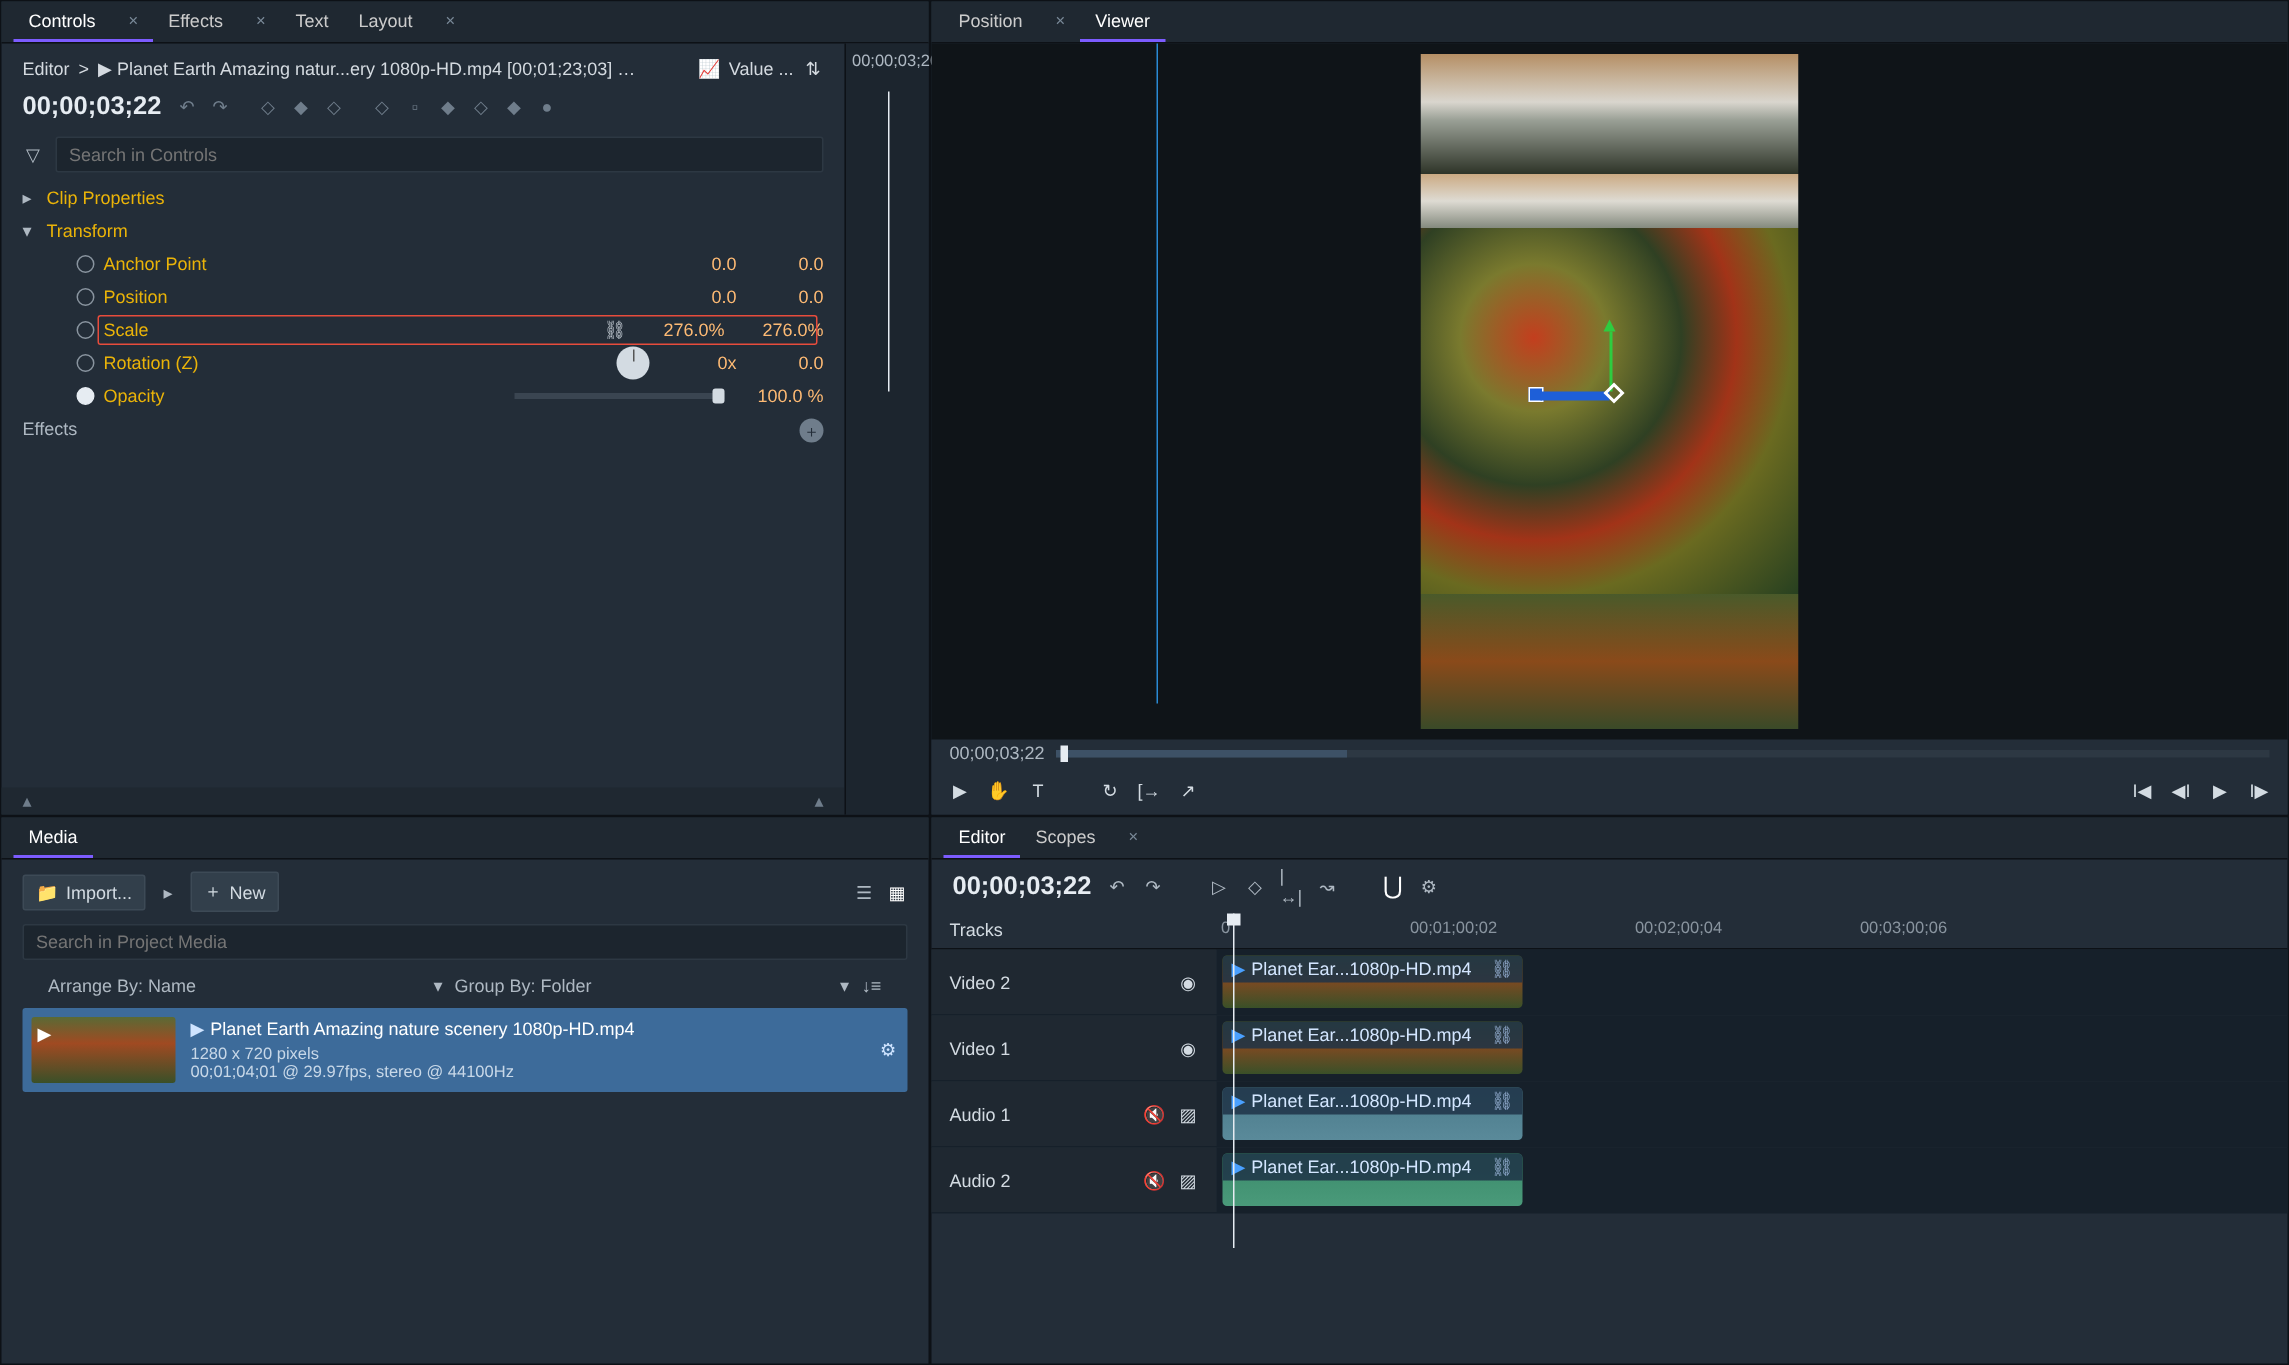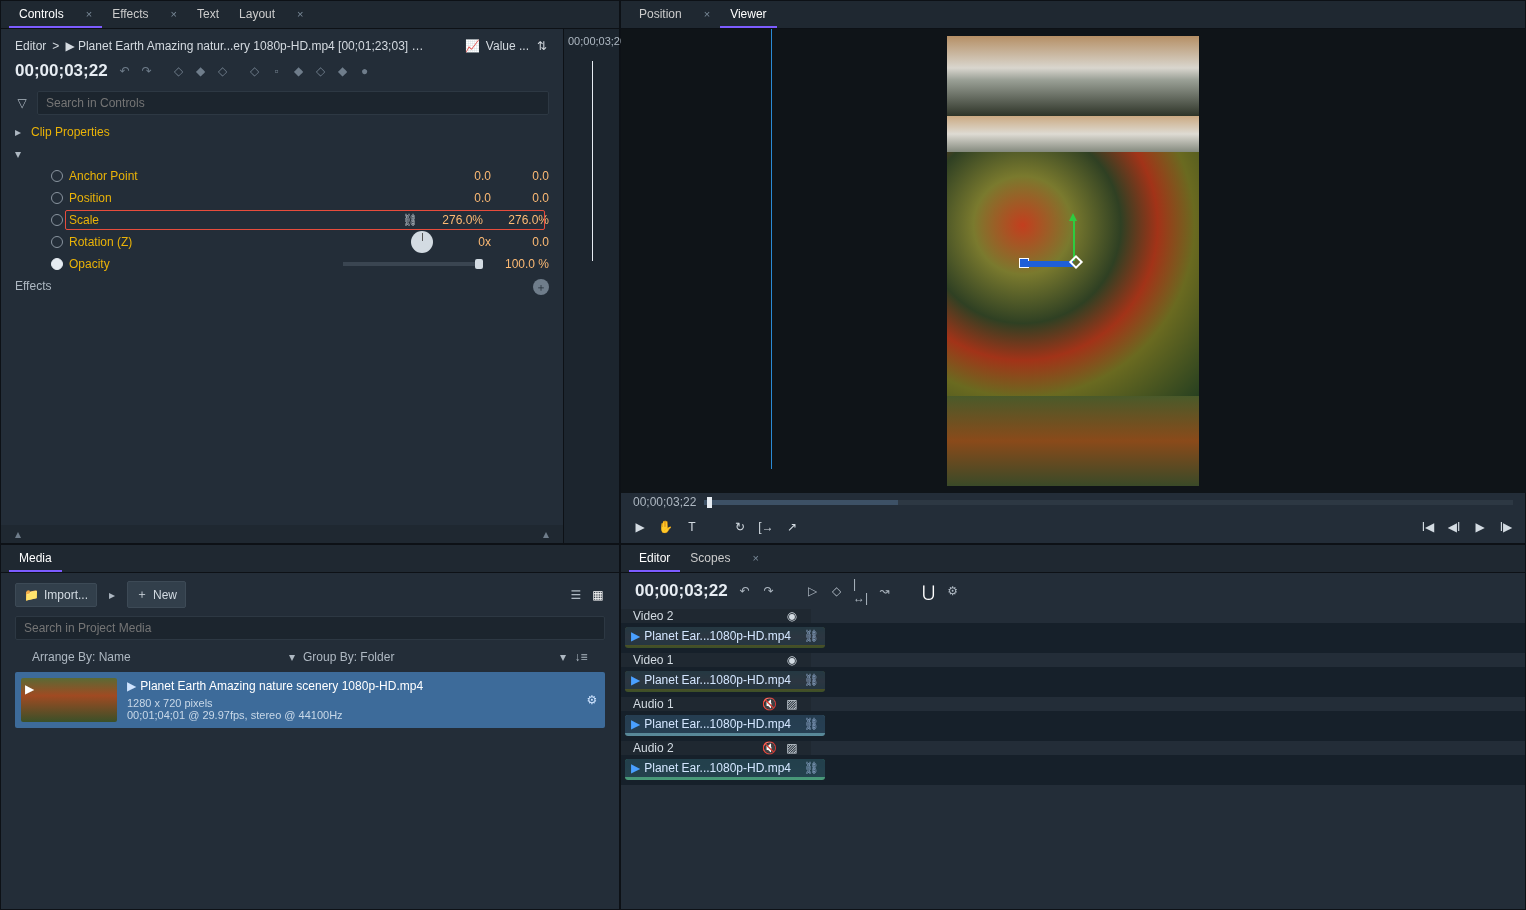--- a/index.html
+++ b/index.html
@@ -83,21 +83,21 @@
 
 .edhead { display:flex; align-items:center; gap:10px; padding:8px 14px; }
 .edhead .tc { font-size:17px; }
 .edbody { display:flex; flex:1; min-height:0; flex-direction:column; }
 .rulerrow { display:flex; height:24px; border-bottom:1px solid #0d1116; }
 .trackslabel { width:190px; padding:4px 12px; color:#d3dbe2; }
 .ruler { flex:1; position:relative; }
 .ruler .tick { position:absolute; top:4px; font-size:11px; color:#89949f; transform:translateX(-50%); }
 .playhead-ed { position:absolute; top:0; bottom:-200px; left:11px; width:1px; background:#e6ecf2; z-index:5; }
 .playhead-ed::before { content:""; position:absolute; top:0; left:-4px; width:9px; height:8px; background:#e6ecf2; }
-.trow { display:flex; height:44px; border-bottom:1px solid #16202a;flex-direction:column; }
+.trow { display:flex; height:44px; border-bottom:1px solid #16202a; }
 .thead { width:190px; display:flex; align-items:center; justify-content:space-between; padding:0 12px; color:#d3dbe2; background:#1f2831; }
 .tcontent { flex:1; position:relative; background:#16202a; }
 .clip { position:absolute; top:4px; bottom:4px; left:4px; width:200px; border-radius:3px; overflow:hidden; display:flex; flex-direction:column; }
 .clip.vid { background:linear-gradient(#4a5a2a,#7a4a22 50%,#3a5028); }
 .clip.aud1 { background:linear-gradient(#4a7a8a,#5a8a9a); }
 .clip.aud2 { background:linear-gradient(#3a8a6a,#4a9a7a); }
 .cliplab { background:rgba(30,50,70,.85); color:#d3e6ff; padding:2px 6px; font-size:12px; display:flex; align-items:center; gap:4px; }
 .cliplab .pl { color:#4aa0ff; }
 .cliplab .lk { margin-left:auto; color:#9ab4d8; }
 </style>
@@ -161,20 +161,21 @@
         <input class="searchinp" placeholder="Search in Controls" style="">
       </div>
 
       <div class="proptree">
         <div class="proprow">
           <span class="arrow">▸</span>
           <span class="label">Clip Properties</span>
         </div>
         <div class="proprow">
           <span class="arrow">▾</span>
+          <span class="label">Transform</span>
         </div>
         <div class="proprow indent2">
           <span class="kfbtn"></span>
           <span class="label">Anchor Point</span>
           <span class="val">0.0</span>
           <span class="val">0.0</span>
         </div>
         <div class="proprow indent2">
           <span class="kfbtn"></span>
           <span class="label">Position</span>
@@ -339,20 +340,30 @@
     <span style="width:10px"></span>
     <span class="iconbtn">▷</span>
     <span class="iconbtn">◇</span>
     <span class="iconbtn">|↔|</span>
     <span class="iconbtn">↝</span>
     <span style="width:10px"></span>
     <span class="iconbtn" style="color:#fff;font-size:16px">⋃</span>
     <span class="iconbtn">⚙</span>
   </div>
   <div class="edbody">
+    <div class="rulerrow">
+      <div class="trackslabel">Tracks</div>
+      <div class="ruler">
+        <div class="playhead-ed"></div>
+        <span class="tick" style="left:6px">0</span>
+        <span class="tick" style="left:158px">00;01;00;02</span>
+        <span class="tick" style="left:308px">00;02;00;04</span>
+        <span class="tick" style="left:458px">00;03;00;06</span>
+      </div>
+    </div>
 
     <div class="trow">
       <div class="thead">
         <span>Video 2</span>
         <span class="iconbtn">◉</span>
       </div>
       <div class="tcontent">
         <div class="clip vid">
           <div class="cliplab">
                 <span class="pl">▶</span>

